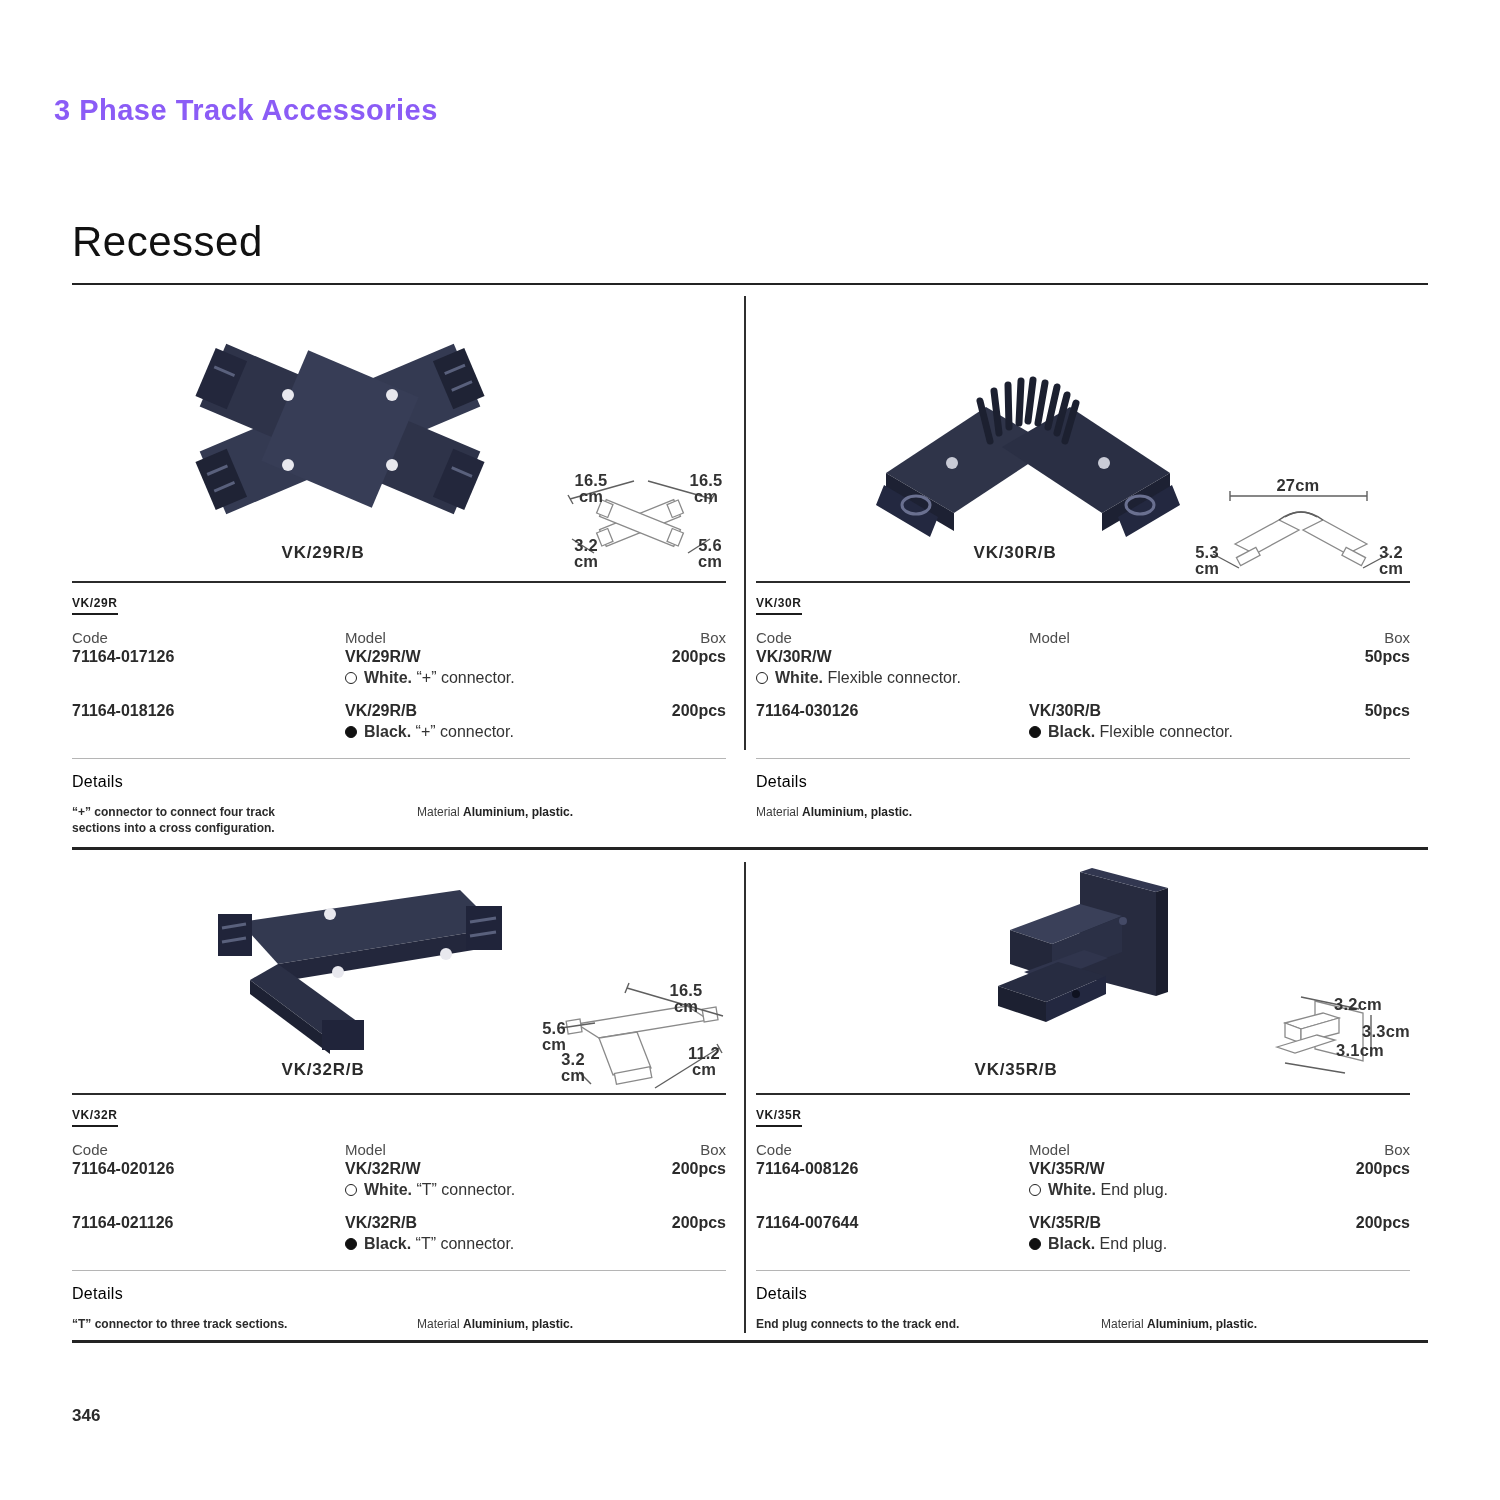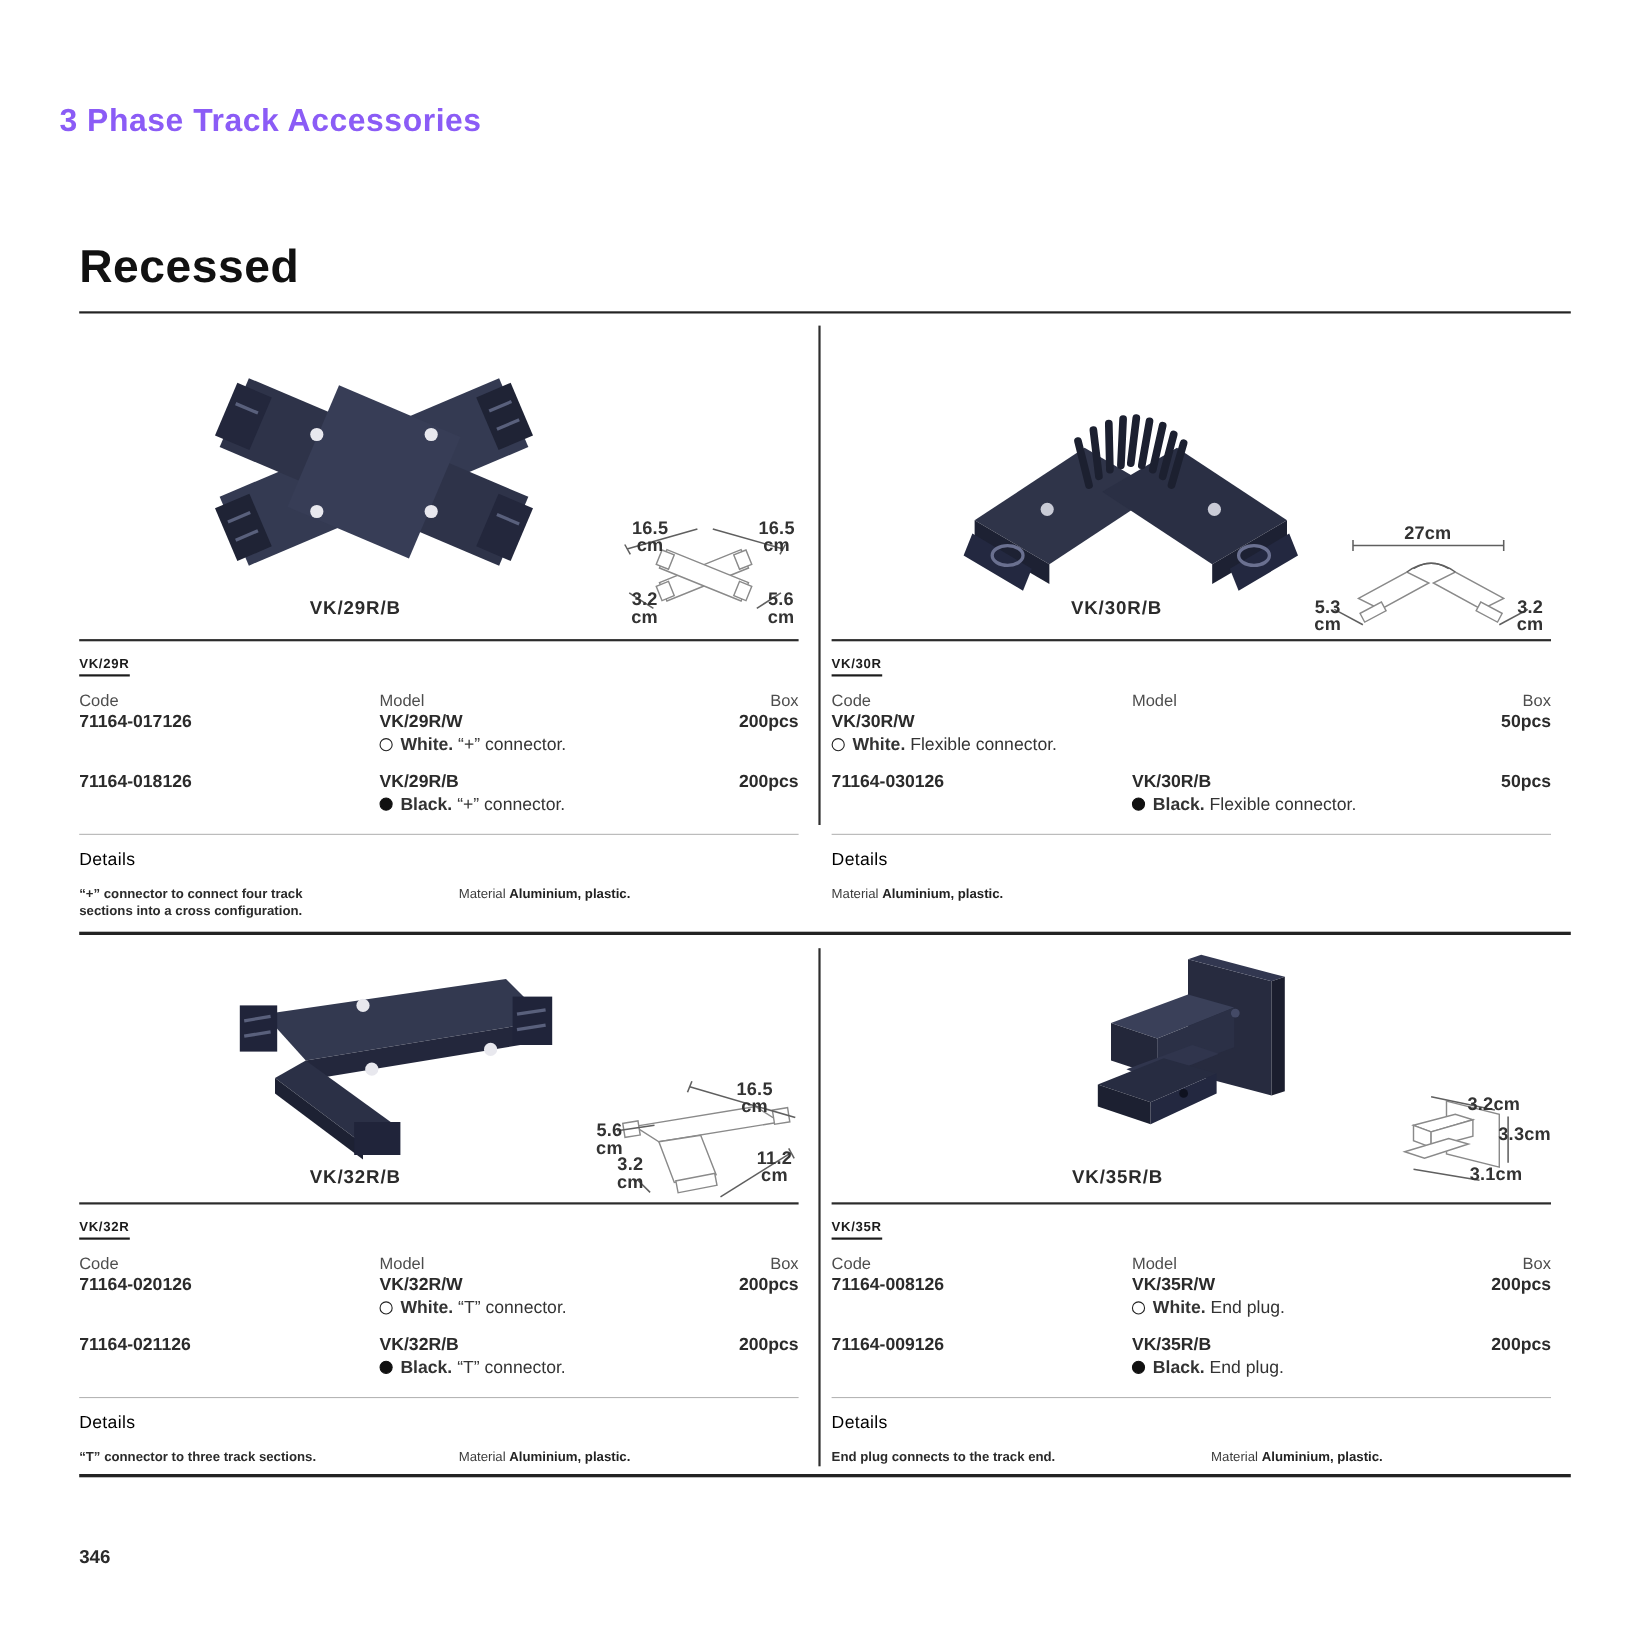--- a/index.html
+++ b/index.html
@@ -1,21 +1,21 @@
 <!DOCTYPE html>
 <html><head>
 <meta charset="utf-8">
 <style>
   * { margin:0; padding:0; box-sizing:border-box; }
   html,body { background:#ffffff; }
   body { font-family:"Liberation Sans","DejaVu Sans",sans-serif; color:#3a3a3a; }
   .page { position:relative; width:1500px; height:1500px; background:#fff; overflow:hidden; }
 
   .eyebrow { position:absolute; left:54px; top:94px; font-size:29px; font-weight:700; color:#8b5cf6; letter-spacing:0.5px; }
-  .title   { position:absolute; left:72px; top:218px; font-size:42px; font-weight:700; color:#111; letter-spacing:0.5px; }
+  .title   { position:absolute; left:72px; top:218px; font-size:42px; font-weight:400; color:#111; letter-spacing:0.5px; }
 
   .rule        { position:absolute; left:72px; width:1356px; background:#232323; }
   .rule.r-top  { top:283px; height:2px; }
   .rule.r-mid  { top:847px; height:3px; }
   .rule.r-bot  { top:1340px; height:3px; }
 
   .vdivider { position:absolute; left:744px; width:2px; background:#2f2f2f; }
   .vd1 { top:296px; height:454px; }
   .vd2 { top:862px; height:471px; }
 
@@ -326,39 +326,39 @@
         <polygon class="sk" points="14,32 52,22 68,27 30,38"></polygon>
         <polygon class="sk" points="14,32 30,38 30,52 14,46"></polygon>
         <polygon class="sk" points="30,38 68,27 68,42 30,52"></polygon>
         <polygon class="sk" points="6,56 46,44 64,49 24,62"></polygon>
         <path class="skl" d="M30,6 L88,18"></path>
         <path class="skl" d="M100,24 L100,66"></path>
         <path class="skl" d="M14,72 L74,82"></path>
       </svg>
       <div class="dim" style="left:570px;top:139px">3.2cm</div>
       <div class="dim" style="left:598px;top:166px">3.3cm</div>
-      <div class="dim" style="left:572px;top:203px">3.1cm</div>
+      <div class="dim" style="left:572px;top:185px">3.1cm</div>
     </div>
     <div class="heading-rule"></div>
     <h3 class="prodcode"><span>VK/35R</span></h3>
     <div class="spec-head">
       <div class="col-code">Code</div>
       <div class="col-model">Model</div>
       <div class="col-box">Box</div>
     </div>
     <div class="spec-row first">
       <div class="col-code bold">71164-008126</div>
       <div class="col-model">
         <div class="bold">VK/35R/W</div>
         <div class="variant-line"><span class="swatch"></span><span class="bold">White.</span> <span>End plug.</span></div>
       </div>
       <div class="col-box bold">200pcs</div>
     </div>
     <div class="spec-row second">
-      <div class="col-code bold">71164-009126</div>
+      <div class="col-code bold">71164-007644</div>
       <div class="col-model">
         <div class="bold">VK/35R/B</div>
         <div class="variant-line"><span class="swatch filled"></span><span class="bold">Black.</span> <span>End plug.</span></div>
       </div>
       <div class="col-box bold">200pcs</div>
     </div>
     <div class="rule-light"></div>
     <div class="details-label">Details</div>
     <div class="details-row">
       <div class="desc">End plug connects to the track end.</div>

